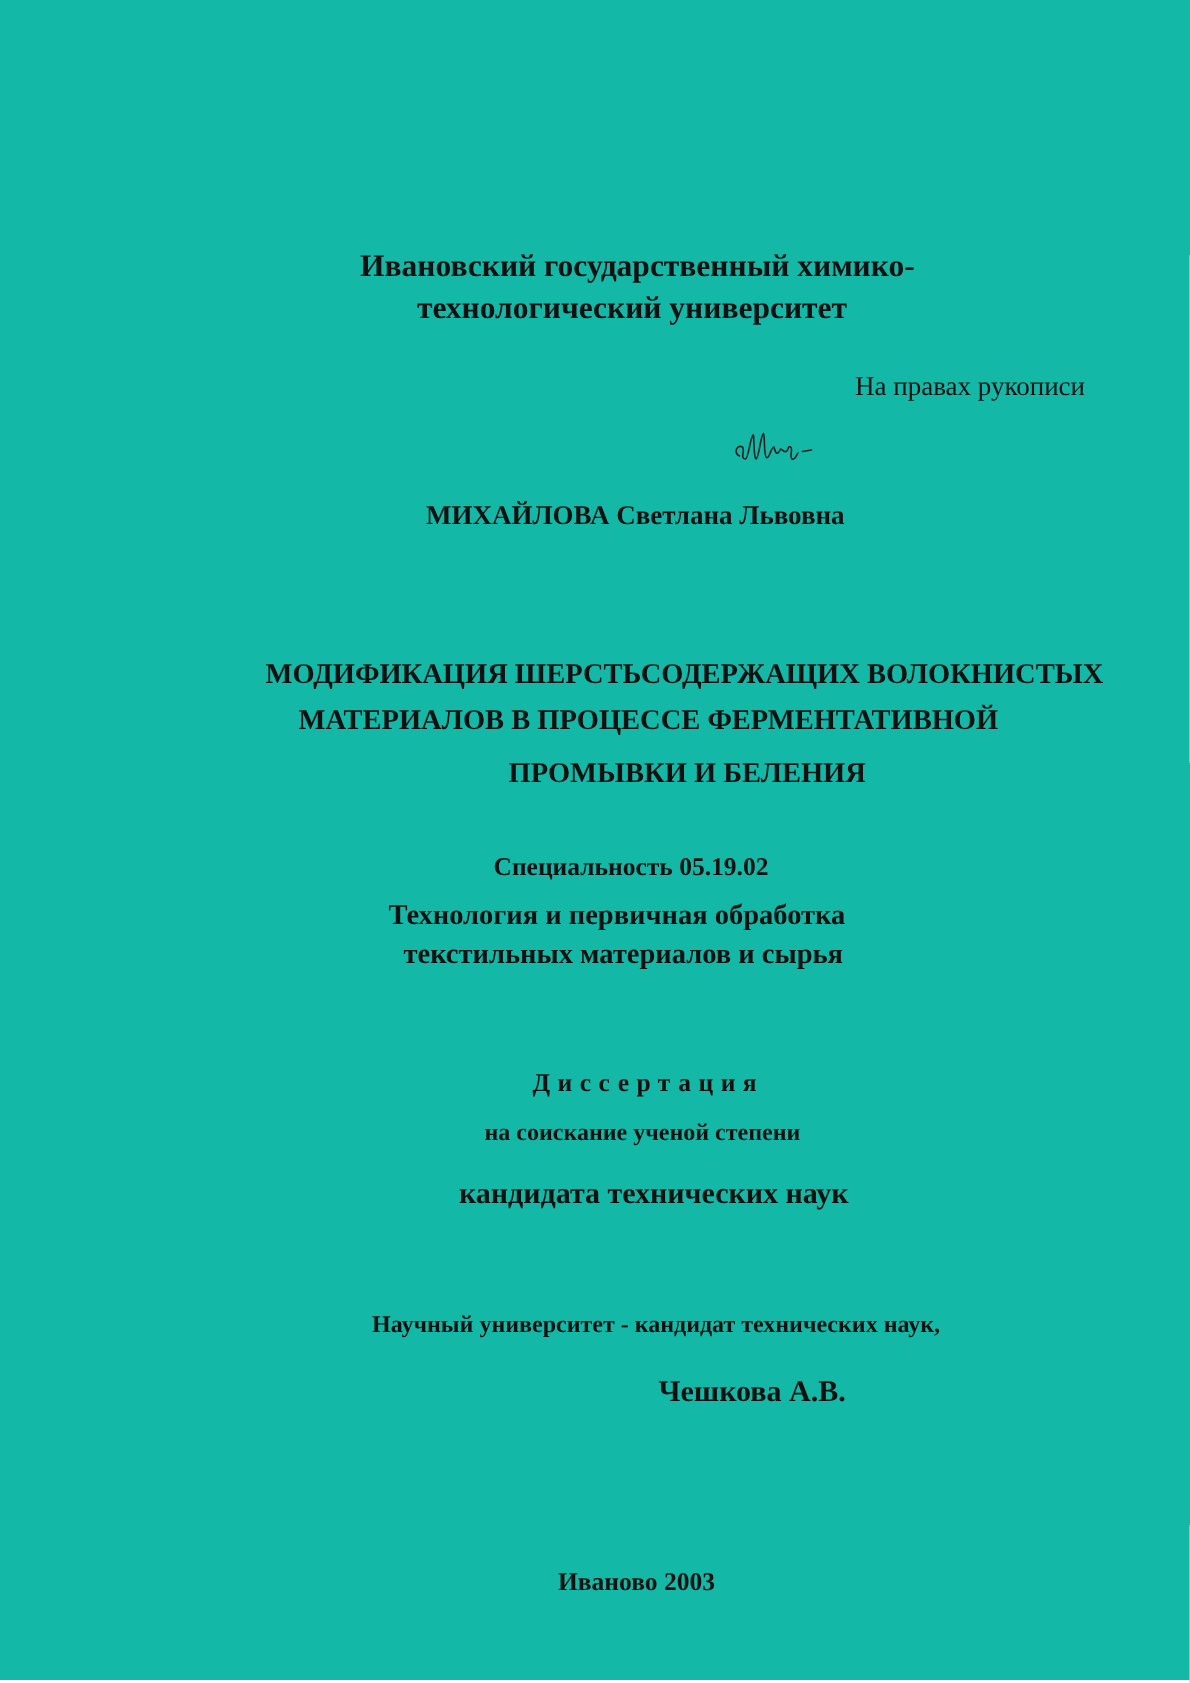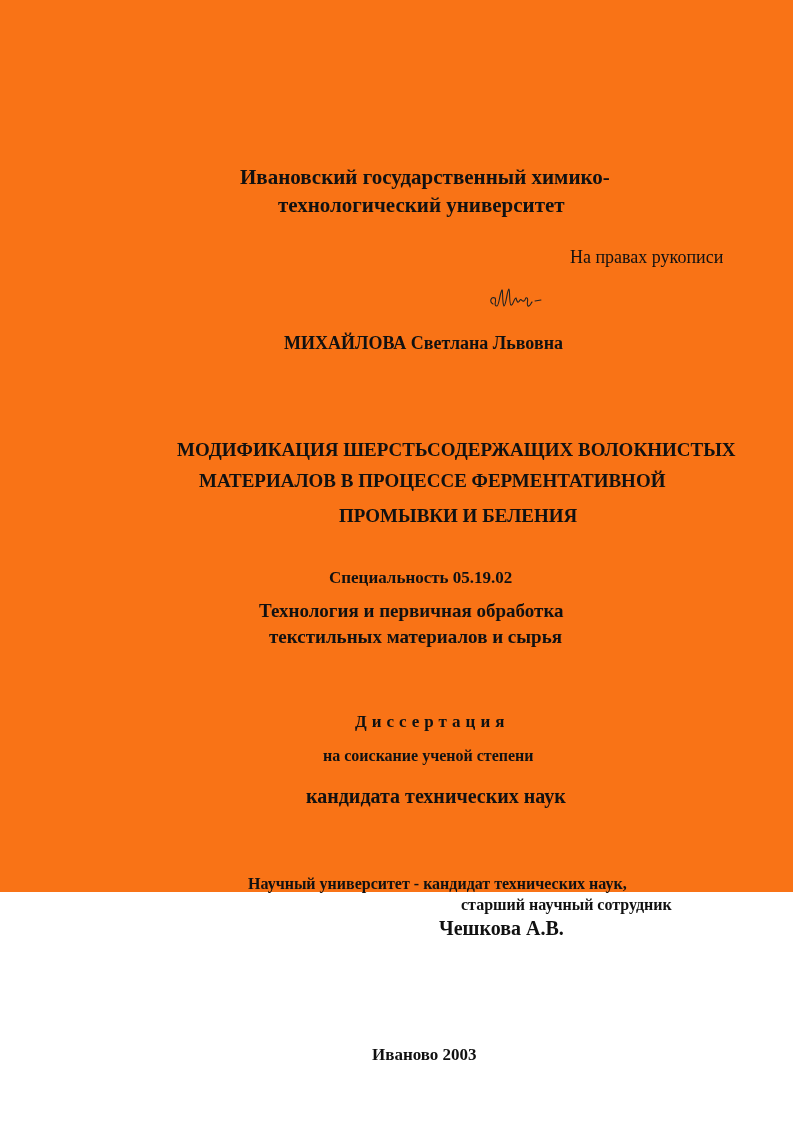--- a/index.html
+++ b/index.html
@@ -1,20 +1,20 @@
 <!DOCTYPE html>
 <html><head>
   <meta charset="utf-8">
   <style>
     html, body { margin: 0; padding: 0; background: #ffffff; }
     body {
       width: 793px; height: 1122px; position: relative; overflow: hidden;
       font-family: "Liberation Serif", serif; color: #111;
     }
-    .page { position: absolute; left: 0; top: 0; width: 793px; height: 892px; background: #f97316; }
+    .page { position: absolute; left: 0; top: 0; width: 793px; height: 1120px; background: #14b8a6; }
     .t { position: absolute; white-space: nowrap; font-weight: bold; }
     .inst { left: 0; width: 793px; text-align: center; font-size: 21px; line-height: 29px; }
     .inst1 { top: 163px; left: 240px; width: auto; text-align: left; }
     .inst2 { top: 191px; left: 278px; width: auto; text-align: left; }
     .rights { top: 247px; left: 570px; font-weight: normal; font-size: 18px; }
     .sig { position: absolute; left: 487px; top: 284px; width: 70px; height: 30px; }
     .author { top: 333px; left: 284px; font-size: 18px; }
     .title { font-size: 19px; }
     .title1 { top: 439px; left: 177px; }
     .title2 { top: 470px; left: 199px; }
@@ -51,17 +51,16 @@
 
   <div class="t spec">Специальность 05.19.02</div>
   <div class="t field1">Технология и первичная обработка</div>
   <div class="t field2">текстильных материалов и сырья</div>
 
   <div class="t diss">Диссертация</div>
   <div class="t deg1">на соискание ученой степени</div>
   <div class="t deg2">кандидата технических наук</div>
 
   <div class="t sup1">Научный университет - кандидат технических наук,</div>
-  <div class="t sup2">старший научный сотрудник</div>
   <div class="t sup3">Чешкова А.В.</div>
 
   <div class="t city">Иваново 2003</div>
 </div>
 
 </body></html>

